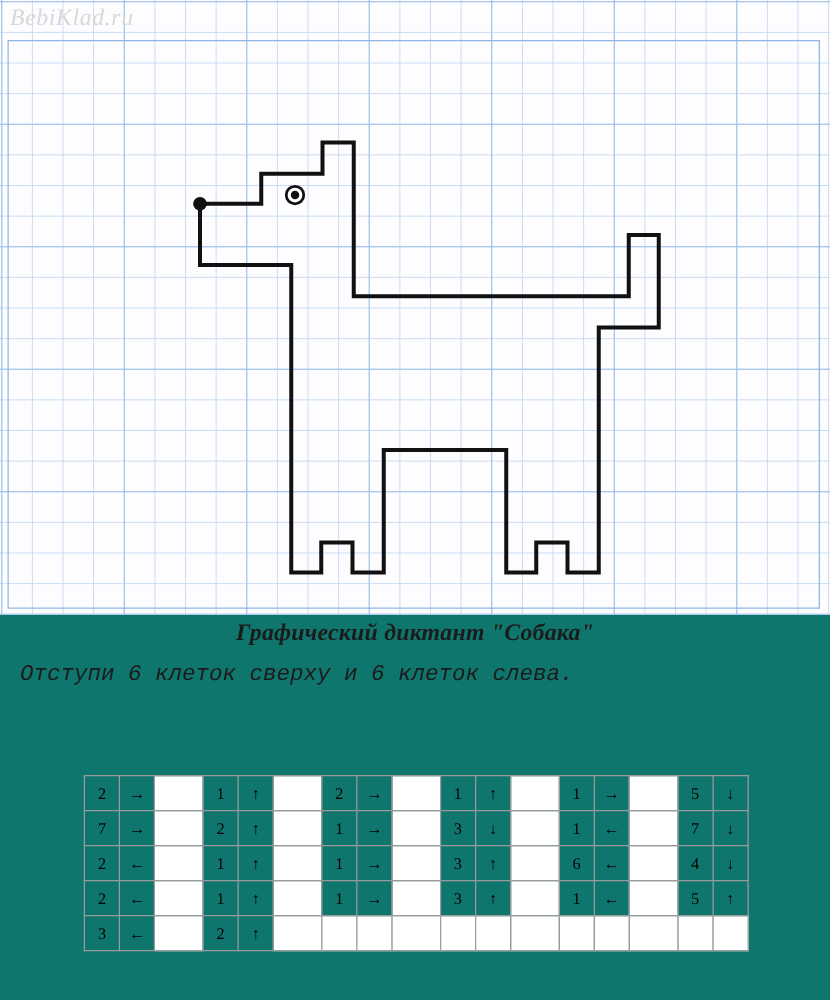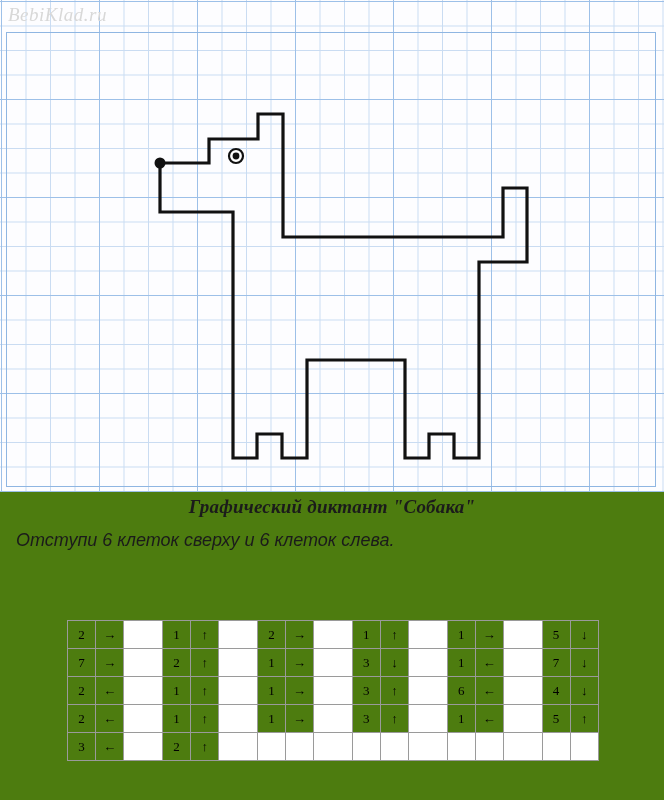--- a/index.html
+++ b/index.html
@@ -11,21 +11,21 @@
     width: 664px;
     height: 800px;
     font-family: "Liberation Sans", sans-serif;
     position: relative;
     overflow: hidden;
   }
   .page {
     position: relative;
     width: 664px;
     height: 800px;
-    background: #4d7c0f;
+    background: #0f766e;
   }
 
   
   .grid-area {
     position: absolute;
     left: 0;
     top: 0;
     width: 664px;
     height: 492px;
     background-color: #fdfdff;
@@ -89,21 +89,21 @@
     text-align: center;
     font-family: "Liberation Serif", serif;
     font-weight: bold;
     font-style: italic;
     font-size: 19px;
     color: #1b1b1b;
     margin: 0 0 12px 0;
     letter-spacing: 0.2px;
   }
   .line2 {
-    font-family: Liberation Sans, sans-serif;
+    font-family: Liberation Mono, monospace;
     font-style: italic;
     font-size: 18px;
     color: #1b1b1b;
     margin: 0 0 14px 0;
     padding-left: 16px;
     text-align: left;
   }
   .line3 {
     font-family: "Liberation Serif", serif;
     font-style: italic;

